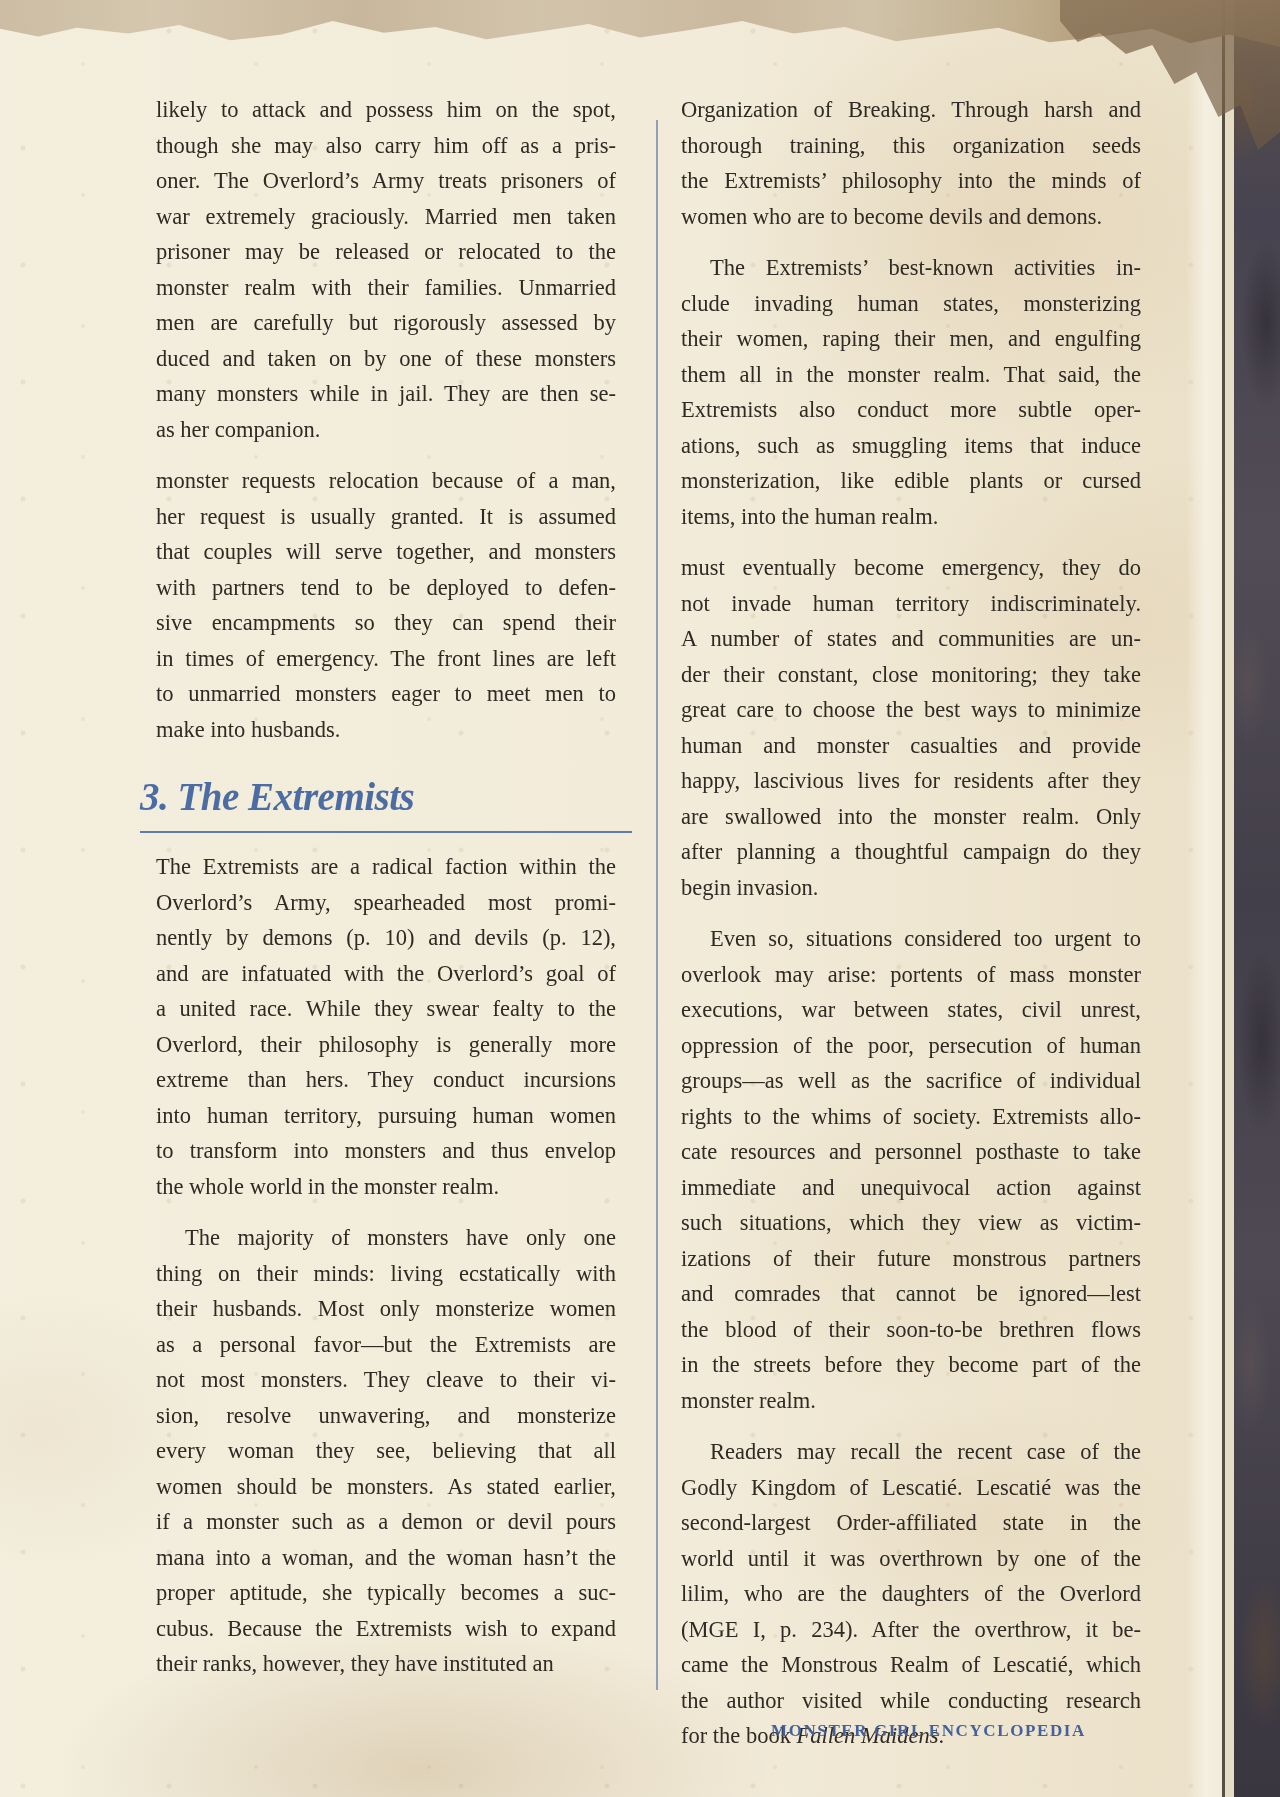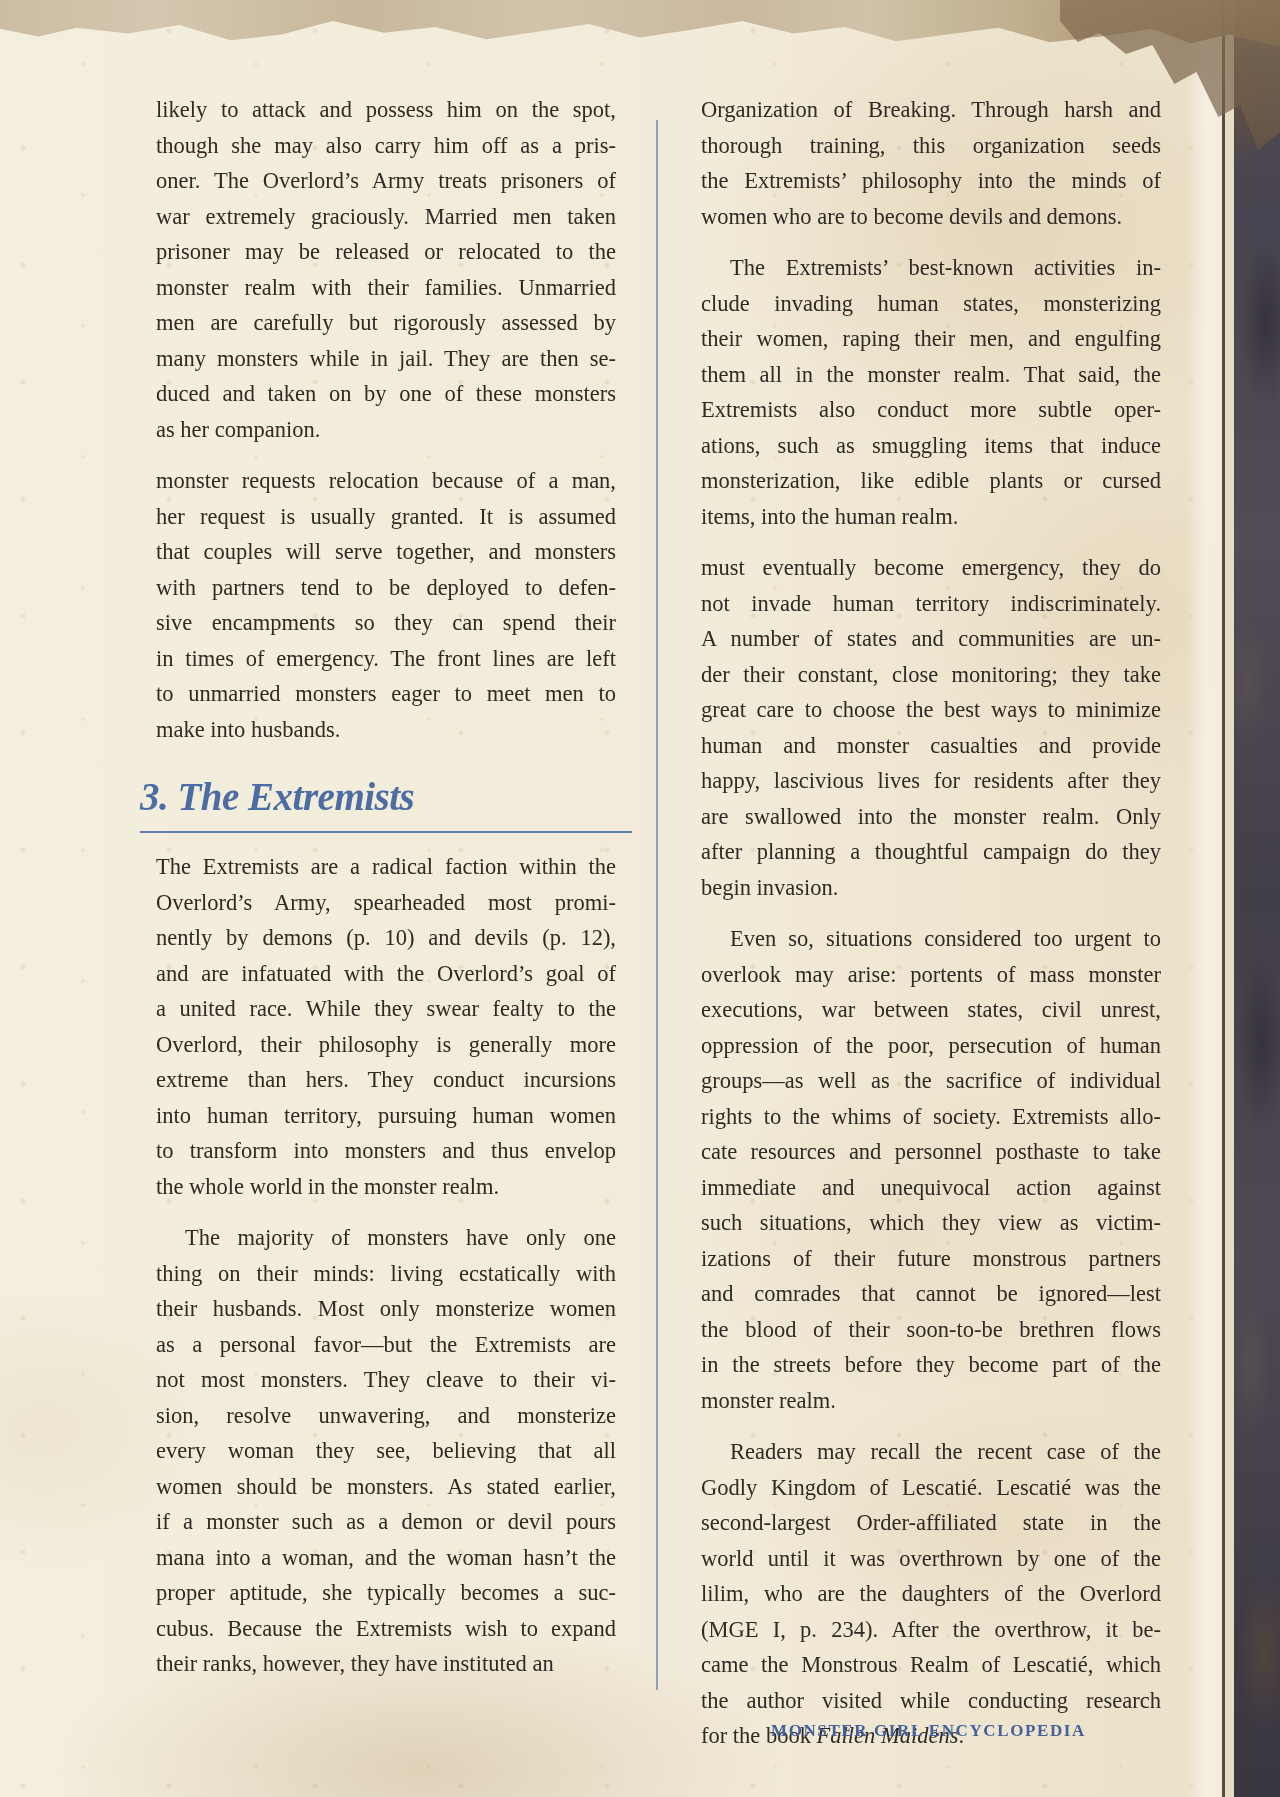--- a/index.html
+++ b/index.html
@@ -59,21 +59,21 @@
     clip-path:polygon(0 0,100% 0,100% 88%,90% 100%,82% 70%,72% 78%,62% 48%,52% 56%,42% 30%,30% 36%,18% 22%,8% 28%,0 14%);
   }
   
   .col-divider{position:absolute;left:656px;top:120px;width:2px;height:1570px;background:#8fa0b8;}
   
   .column{
     position:absolute;top:76px;width:492px;
     color:#2f2a23;font-size:22.5px;
   }
   .column-left{left:140px;}
-  .column-right{left:685px;}
+  .column-right{left:665px;}
   .para{margin:16px;}
   .line{
     line-height:35.5px;height:35.5px;overflow:hidden;
     text-align:justify;text-align-last:justify;
   }
   .line.last{text-align-last:auto;}
   .line.indent{text-indent:29px;}
   .line i{font-style:italic;}
   .section-heading{
     margin-top:22px;margin-bottom:14px;height:62px;line-height:56px;
@@ -100,22 +100,22 @@
 
 <div class="column column-left">
     <div class="para">
       <div class="line">likely to attack and possess him on the spot,</div>
       <div class="line">though she may also carry him off as a pris-</div>
       <div class="line">oner. The Overlord’s Army treats prisoners of</div>
       <div class="line">war extremely graciously. Married men taken</div>
       <div class="line">prisoner may be released or relocated to the</div>
       <div class="line">monster realm with their families. Unmarried</div>
       <div class="line">men are carefully but rigorously assessed by</div>
+      <div class="line">duced and taken on by one of these monsters</div>
       <div class="line">many monsters while in jail. They are then se-</div>
-      <div class="line">duced and taken on by one of these monsters</div>
       <div class="line last">as her companion.</div>
     </div>
     <div class="para">
       <div class="line">monster requests relocation because of a man,</div>
       <div class="line">her request is usually granted. It is assumed</div>
       <div class="line">that couples will serve together, and monsters</div>
       <div class="line">with partners tend to be deployed to defen-</div>
       <div class="line">sive encampments so they can spend their</div>
       <div class="line">in times of emergency. The front lines are left</div>
       <div class="line">to unmarried monsters eager to meet men to</div>

